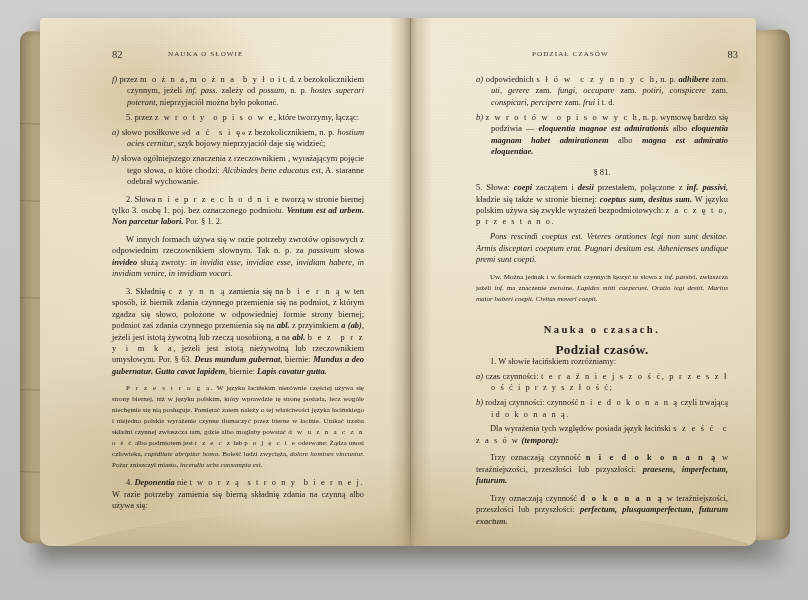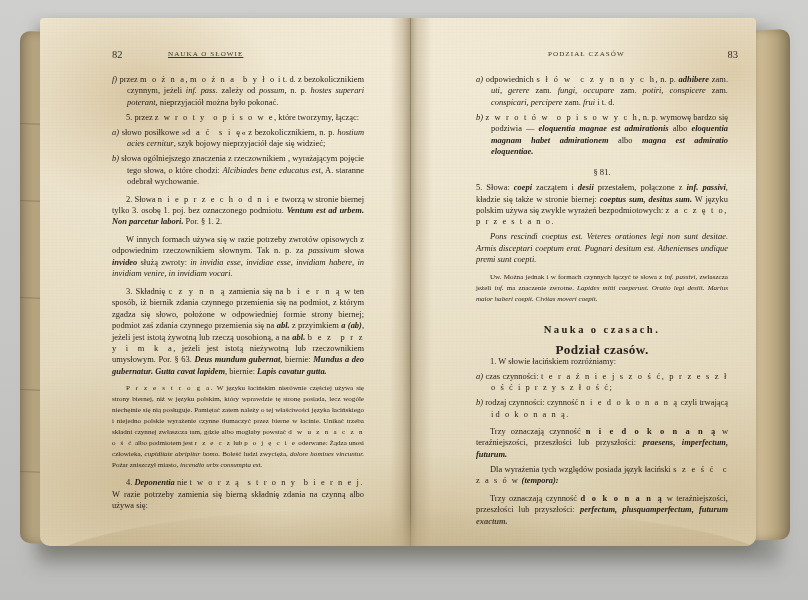--- a/index.html
+++ b/index.html
@@ -115,22 +115,22 @@
   #page-right { left: 392px; width: 338px; }
 
   .running-head {
     position: absolute;
     top: 32px;
     font-size: 7.1px;
     letter-spacing: 1.05px;
     color: #3a342b;
     text-transform: uppercase;
   }
-  #head-left  { left: 128px; text-decoration: underline; }
-  #head-right { left: 116px; }
+  #head-left  { left: 128px; }
+  #head-right { left: 100px; }
 
   .folio {
     position: absolute;
     top: 31px;
     font-size: 10.5px;
     color: #332e26;
   }
   #folio-left  { left: 72px; }
   #folio-right { right: 32px; }
 
@@ -312,26 +312,26 @@
         <p class="hang2 gap-sm">
           <span class="it">a)</span>
           czas czynności: <span class="sp">t e r a ź n i e j s z o ś ć,  p r z e s z ł o ś ć i  p r z y s z ł o ś ć;</span>
         </p>
 
         <p class="hang2 gap-sm">
           <span class="it">b)</span>
           rodzaj czynności: czynność <span class="sp">n i e d o k o n a n ą</span> czyli trwającą i <span class="sp">d o k o n a n ą.</span>
         </p>
 
-        <p class="body gap">
-          Trzy oznaczają czynność <span class="spb">n i e d o k o n a n ą</span> w teraźniejszości, przeszłości lub przyszłości: <span class="bi">praesens, imperfectum, futurum.</span>
-        </p>
-
         <p class="body gap-sm">
           Dla wyrażenia tych względów posiada język łaciński <span class="sp">s z e ś ć &nbsp;c z a s ó w</span> <span class="bi">(tempora):</span>
+        </p>
+
+        <p class="body gap">
+          Trzy oznaczają czynność <span class="spb">n i e d o k o n a n ą</span> w teraźniejszości, przeszłości lub przyszłości: <span class="bi">praesens, imperfectum, futurum.</span>
         </p>
 
         <p class="body gap">
           Trzy oznaczają czynność <span class="spb">d o k o n a n ą</span> w teraźniejszości, przeszłości lub przyszłości: <span class="bi">perfectum, plusquamperfectum, futurum exactum.</span>
         </p>
 
       </div>
 
       <div class="speck" style="left:238px; top:490px;"></div>
     </div>

